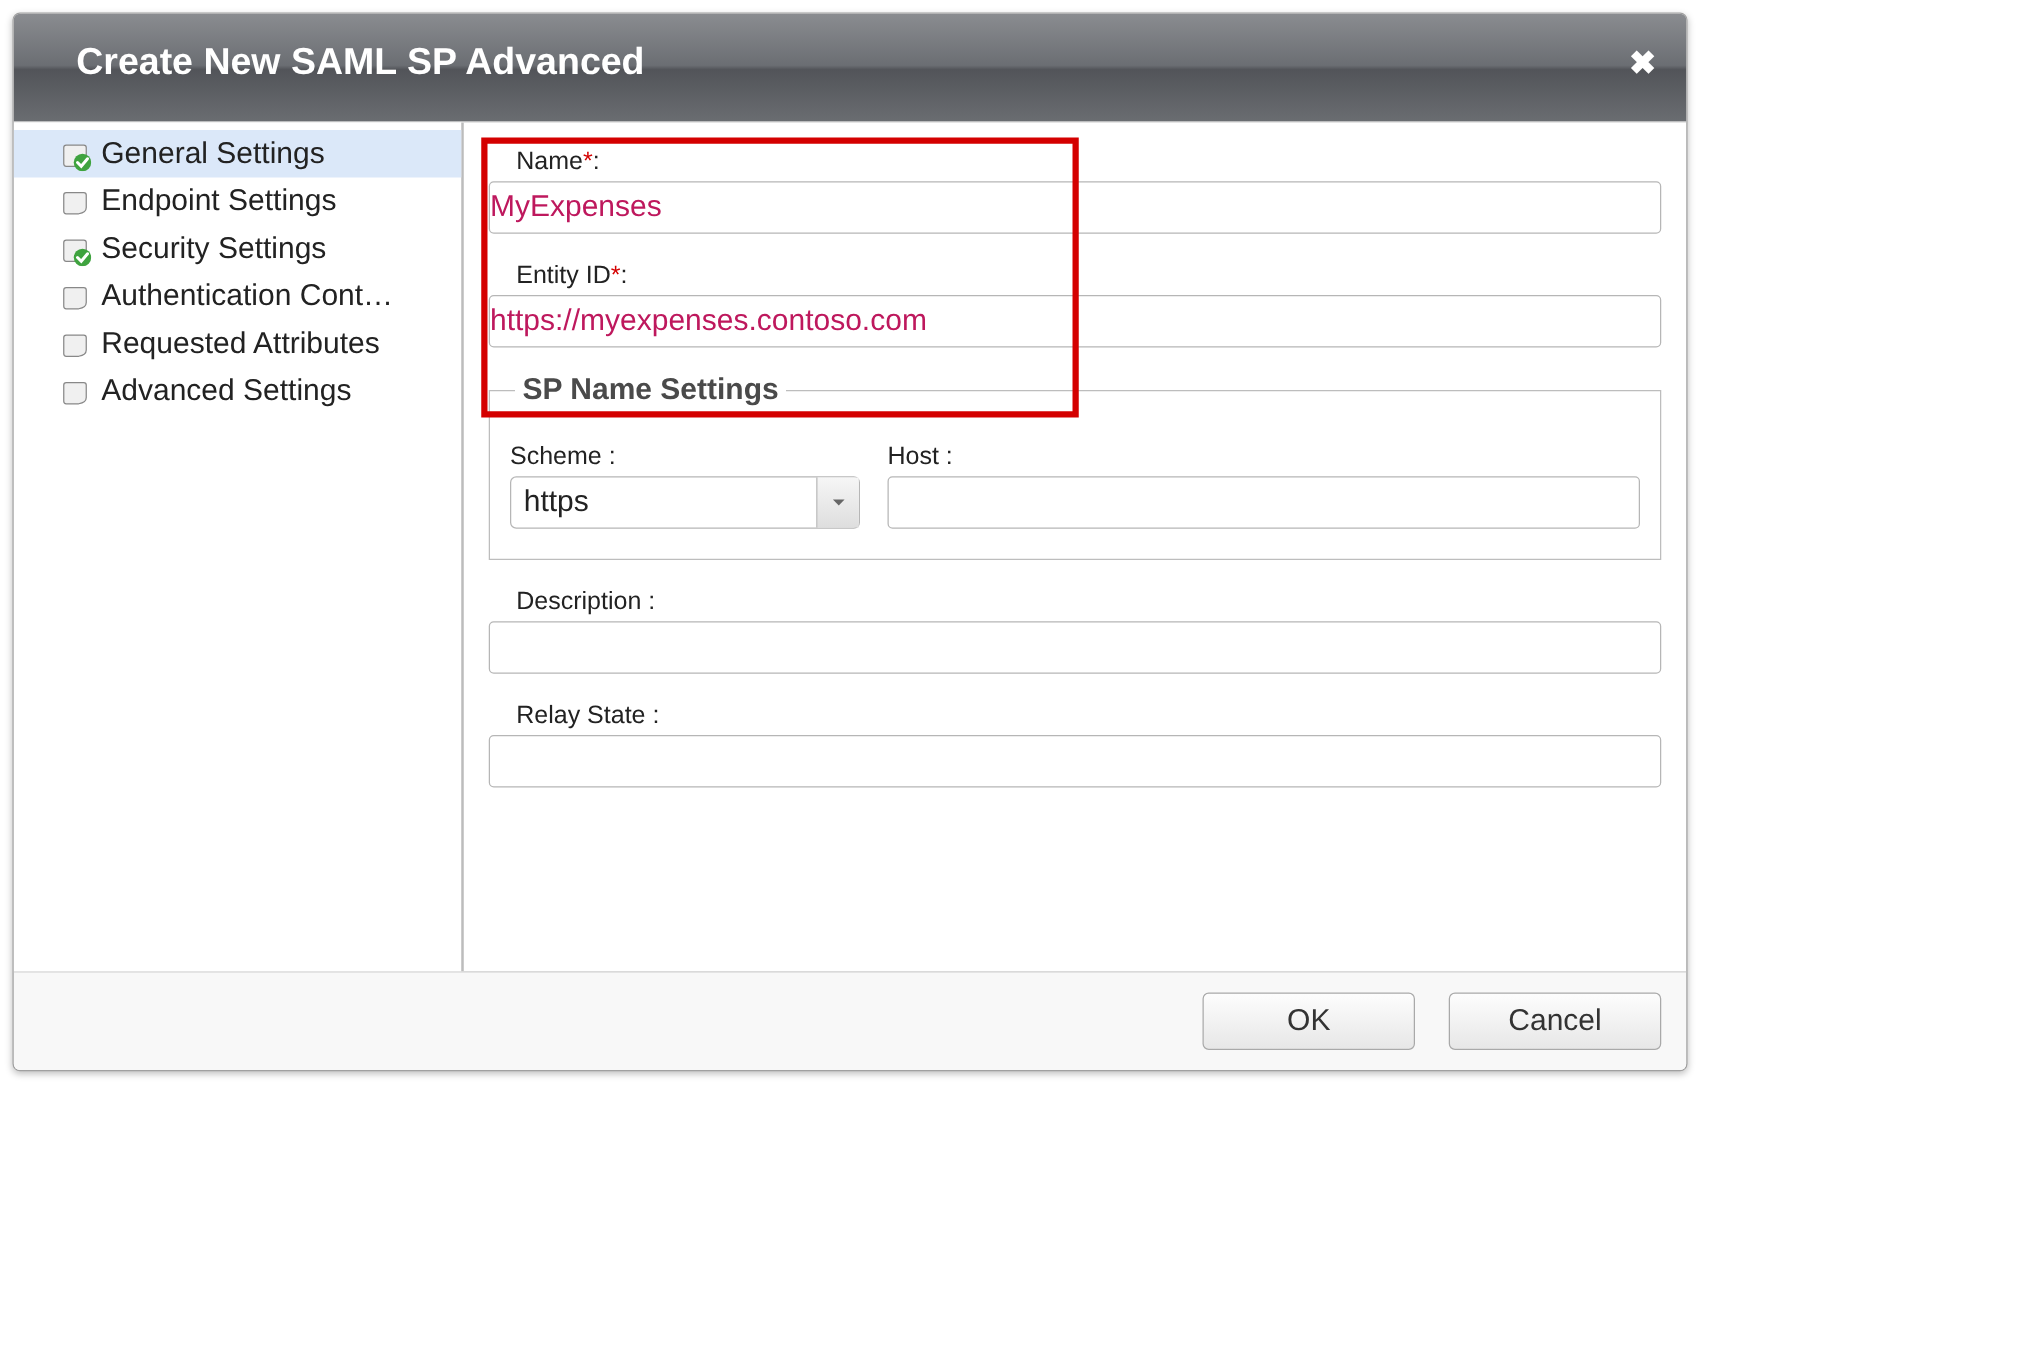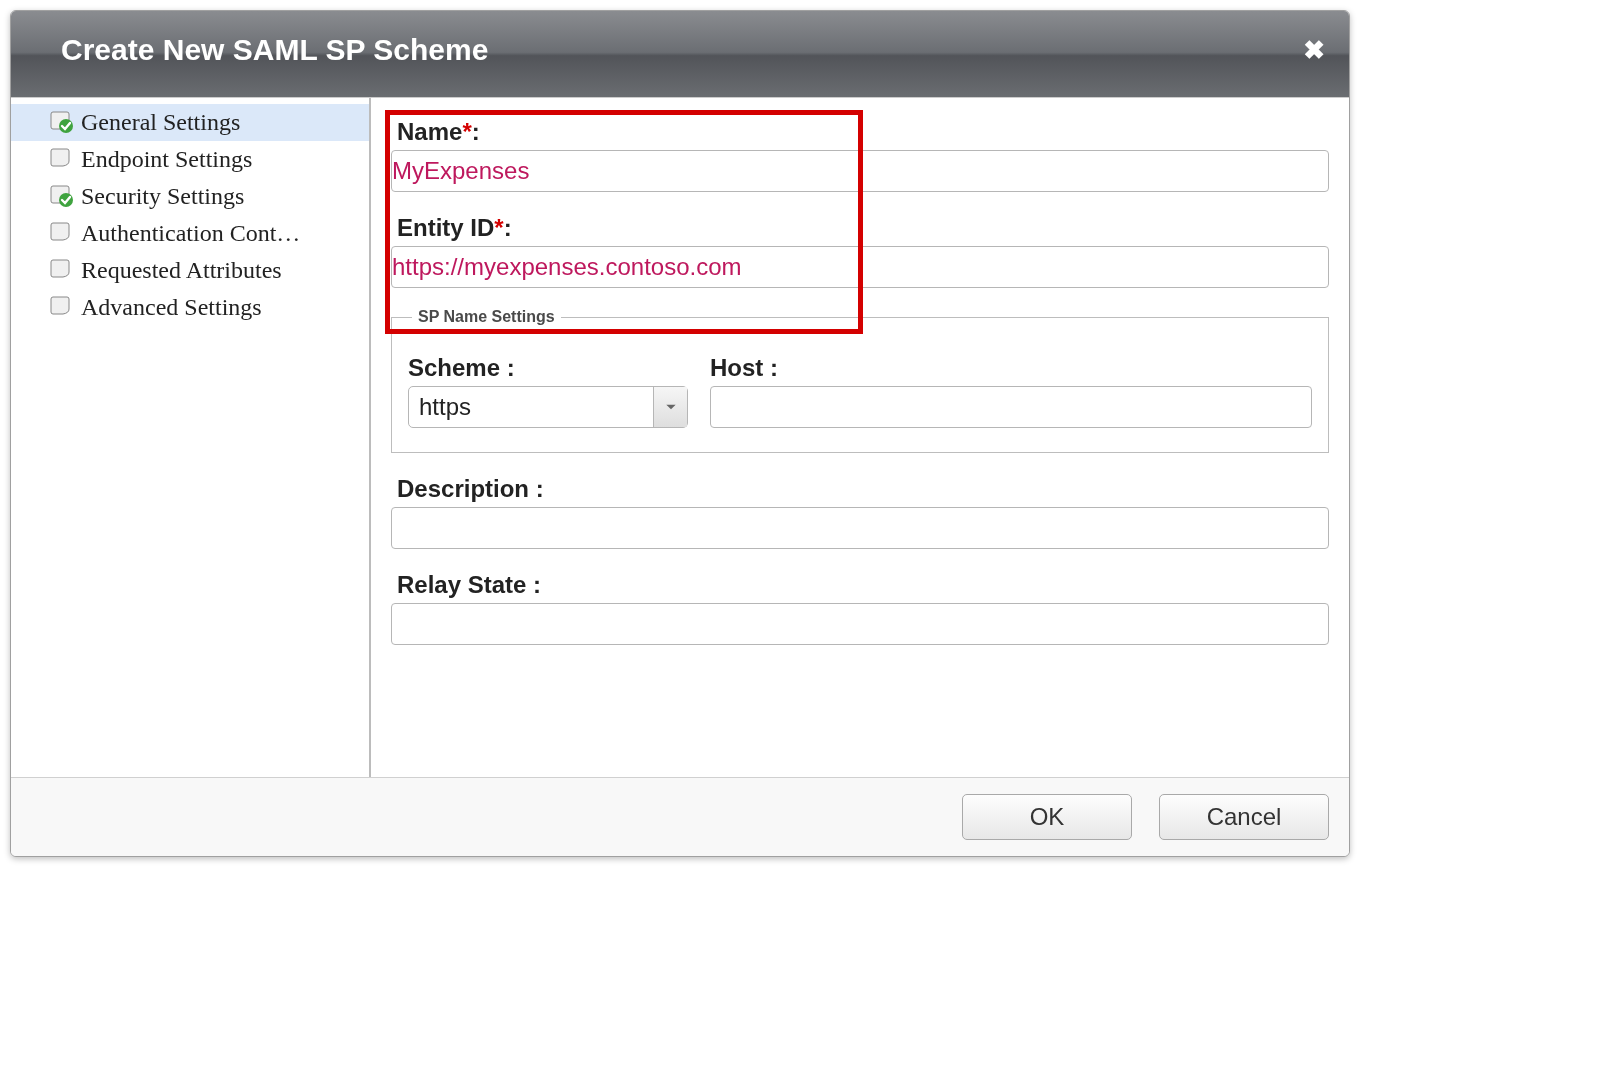--- a/index.html
+++ b/index.html
@@ -44,30 +44,29 @@
     background: #fff;
   }
   .sidebar {
     width: 360px;
     border-right: 2px solid #bcbcbc;
     padding: 6px 0;
     background: #fff;
   }
   .sidebar-item {
     display: flex;
-    align-items: flex-start;
+    align-items: flex-end;
     gap: 8px;
     font-size: 24px;
     color: #222;
     padding: 5px 6px 5px 38px;
     cursor: pointer;
     white-space: nowrap;
     overflow: hidden;
     text-overflow: ellipsis;
-    font-family: Liberation Serif, serif;
   }
   .sidebar-item.selected {
     background: #dbe8f9;
   }
   .nav-icon {
     flex: 0 0 24px;
     width: 24px; height: 24px;
     position: relative;
   }
   .nav-icon svg { width: 24px; height: 24px; }
@@ -80,44 +79,43 @@
   .highlight-box {
     position: absolute;
     left: 14px;
     top: 12px;
     width: 478px;
     height: 224px;
     border: 5px solid #d40000;
     pointer-events: none;
   }
   .field-label {
-    font-size: 24px;
+    font-size: 20px;
     color: #222;
-    margin: 2px 0 4px 6px;
-    font-weight: bold;
+    margin: 2px 0 4px 22px;
   }
   .req { color: #d40000; }
   .text-input {
     width: 100%;
     font-size: 24px;
     padding: 6px 0;
     border: 1px solid #b6b6b6;
     border-radius: 4px;
     background: #fff;
     color: #be185d;
     height: 42px;
   }
   .spacer { height: 20px; }
   .fieldset {
     border: 1px solid #bdbdbd;
     padding: 16px 16px 24px 16px;
     margin: 20px 0 0 0;
   }
   .legend {
-    font-size: 16px;
+    font-size: 24px;
     font-weight: bold;
     color: #4a4a4a;
     padding: 0 6px;
     margin-left: 4px;
   }
   .sp-row {
     display: flex;
     gap: 22px;
     margin-top: 10px;
   }
@@ -165,21 +163,21 @@
     cursor: pointer;
     margin-left: 11px;
   }
 </style>
 </head>
 <body>
 
 <div class="dialog">
 
   <div class="dialog-header">
-    <div class="dialog-title">Create New SAML SP Scheme</div>
+    <div class="dialog-title">Create New SAML SP Advanced</div>
     <div class="close-x">✖</div>
   </div>
 
   <div class="dialog-body">
 
     <div class="sidebar">
 
     <div class="sidebar-item selected">
           <span class="nav-icon"><svg viewBox="0 0 24 24">
               <path d="M4 3 L18 3 Q20 3 20 5 L20 15 Q20 19 14 20 L4 20 Q2 20 2 18 L2 5 Q2 3 4 3 Z" fill="#f0f0f0" stroke="#888" stroke-width="1"></path>

